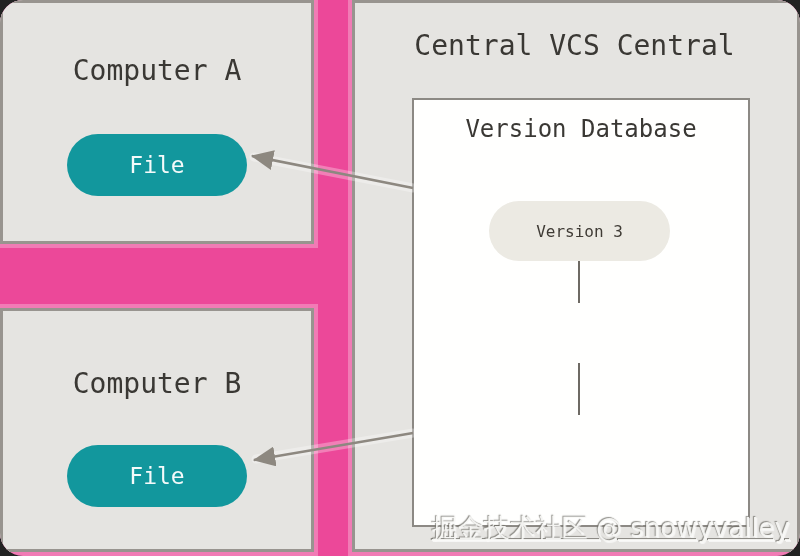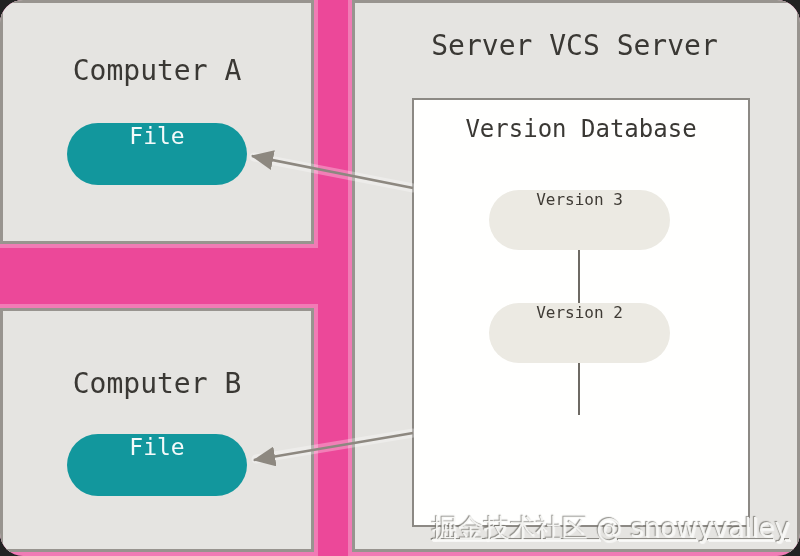--- a/index.html
+++ b/index.html
@@ -44,25 +44,26 @@
     white-space: nowrap;
   }
   .title-computer-a { left: 0;    top: 55px;  width: 314px; font-size: 28px; line-height: 32px; }
   .title-computer-b { left: 0;    top: 368px; width: 314px; font-size: 28px; line-height: 32px; text-align: center; }
   .title-central    { left: 352px; top: 30px; width: 445px; font-size: 28px; line-height: 32px; }
   .title-db         { left: 412px; top: 114px; width: 338px; font-size: 24px; line-height: 30px; }
 
   .pill {
     position: absolute;
     display: flex;
-    align-items: flex-start;
+    align-items: center;
     justify-content: center;
     border-radius: 999px;
     z-index: 3;
     white-space: nowrap;
+    margin-top: 11px;
   }
   .pill-file {
     left: 67px; width: 180px; height: 62px;
     background: #12979d;
     color: #f4fafa;
     font-size: 23px;
   }
   .pill-file-a { top: 123px; }
   .pill-file-b { top: 434px; }
 
@@ -111,38 +112,35 @@
 <div id="canvas">
 
   <div class="panel panel-computer-a"></div>
   <div class="panel panel-computer-b"></div>
   <div class="panel panel-central"></div>
 
   <div class="db-box"></div>
 
   <div class="diagram-title title-computer-a">Computer A</div>
   <div class="diagram-title title-computer-b">Computer B</div>
-  <div class="diagram-title title-central">Server VCS Server</div>
+  <div class="diagram-title title-central">Central VCS Central</div>
   <div class="diagram-title title-db">Version Database</div>
 
   <div class="pill pill-file pill-file-a">
     <span>File</span>
   </div>
   <div class="pill pill-file pill-file-b">
     <span>File</span>
   </div>
 
   <div class="version-connector connector-3-2"></div>
   <div class="version-connector connector-2-1"></div>
 
   <div class="pill pill-version pill-version-3">
     <span>Version 3</span>
-  </div>
-  <div class="pill pill-version pill-version-2">
-    <span>Version 2</span>
   </div>
 
   <svg class="arrows-layer" width="800" height="556" viewBox="0 0 800 556">
     <defs>
       <marker id="arrowhead" markerWidth="10" markerHeight="8" refX="8.5" refY="4" orient="auto">
         <path d="M0,0 L9,4 L0,8 z" fill="#8d8880"></path>
       </marker>
     </defs>
 
     <line x1="413" y1="188" x2="254" y2="157" stroke="rgba(255,255,255,0.30)" stroke-width="9" stroke-linecap="round"></line>

